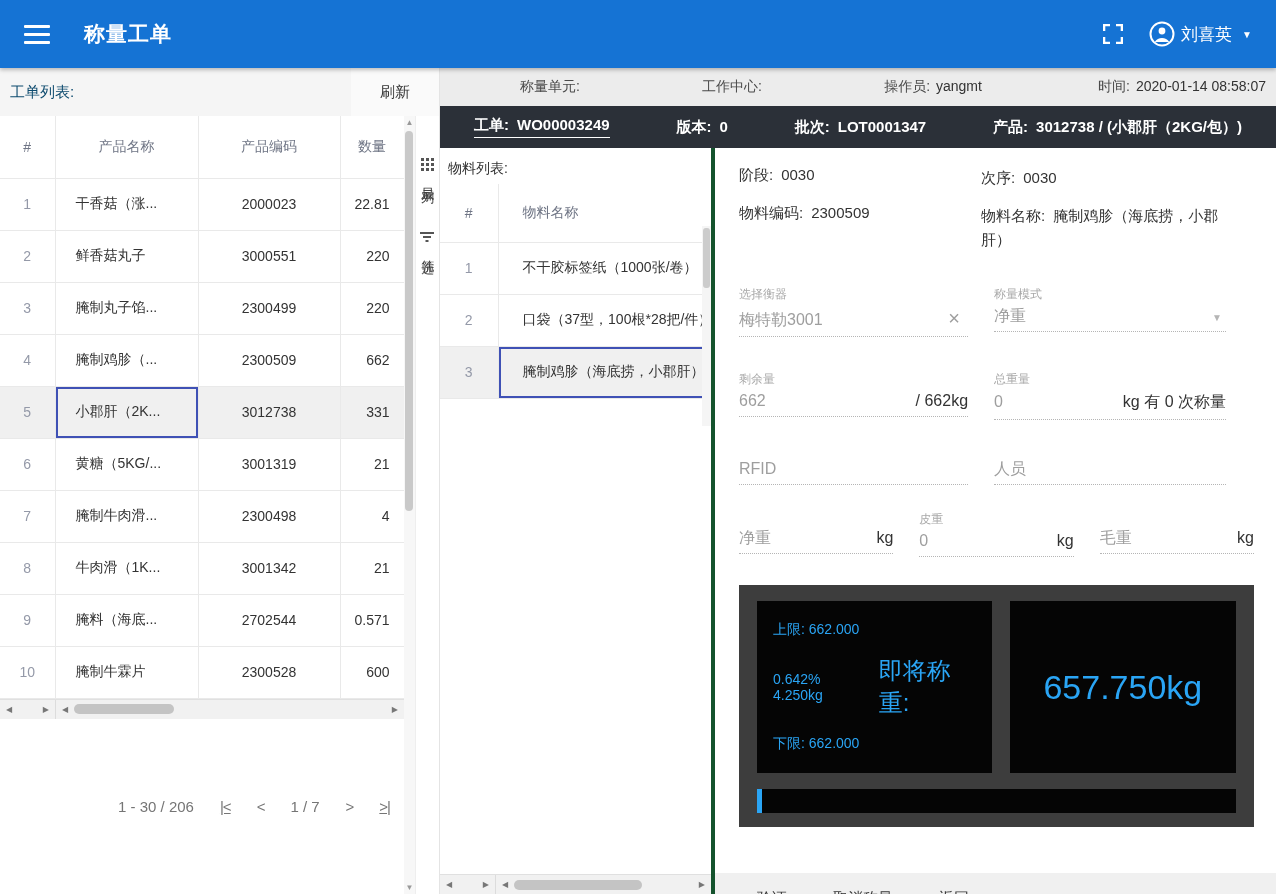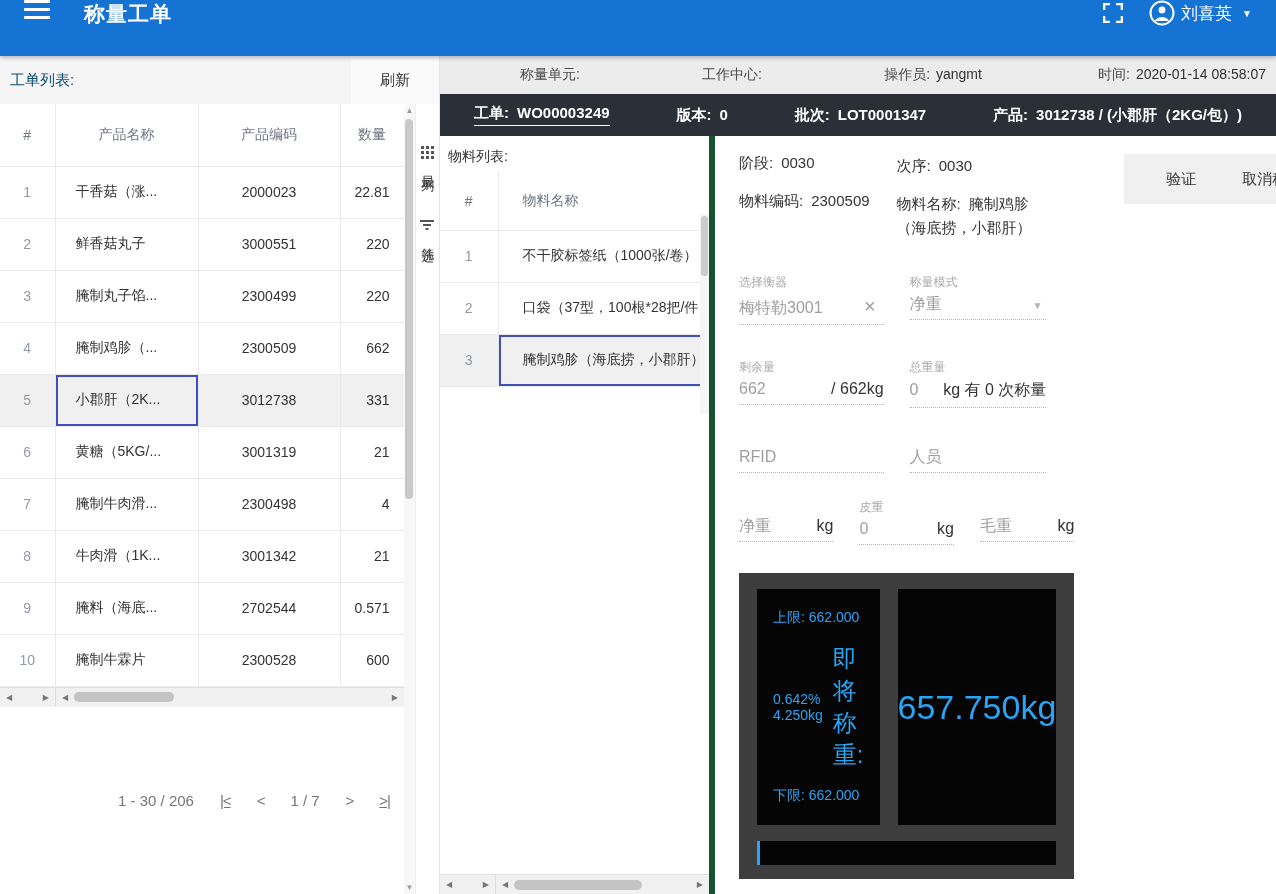--- a/index.html
+++ b/index.html
@@ -1,21 +1,21 @@
 <!DOCTYPE html>
 <html><head>
 <meta charset="utf-8">
 <style>
   * { margin:0; padding:0; box-sizing:border-box; }
   html,body { width:1276px; height:894px; overflow:hidden;
     font-family:"Liberation Sans","DejaVu Sans",sans-serif; background:#fff; }
   .app { display:flex; flex-direction:column; width:1276px; height:894px; }
 
   
-  .hdr { height:56px; background:#1573d4; display:flex; align-items:flex-start;
+  .hdr { height:68px; background:#1573d4; display:flex; align-items:center;
     color:#fff; padding:0 24px; flex:0 0 auto; box-shadow:0 2px 4px rgba(0,0,0,.25); position:relative; z-index:5;}
   .burger { width:26px; display:flex; flex-direction:column; gap:5px; cursor:pointer; }
   .burger span { height:3px; background:#fff; border-radius:1px; }
   .hdr-title { font-size:21px; font-weight:bold; margin-left:34px; letter-spacing:1px; }
   .hdr-right { margin-left:auto; display:flex; align-items:center; gap:26px; }
   .fs-icon svg, .avatar svg { display:block; }
   .user { display:flex; align-items:center; gap:6px; font-size:17px; }
   .caret { font-size:10px; margin-left:4px; }
 
   
@@ -69,41 +69,41 @@
   .info-item b { font-weight:normal; margin-left:6px; color:#333; }
   .order-bar { height:42px; background:#2b3038; color:#fff; display:flex; align-items:center;
     justify-content:space-between; padding:0 34px; font-size:15px; font-weight:bold; flex:0 0 auto; }
   .order-bar .grp { white-space:nowrap; }
   .order-bar .grp .val { margin-left:8px; }
   .order-bar .grp.wo-link { border-bottom:1px solid #fff; padding-bottom:2px; cursor:pointer; }
   .content-row { flex:1 1 auto; display:flex; min-height:0; }
 
   
   .mat { width:275px; flex:0 0 auto; background:#fff; display:flex; flex-direction:column;
-    border-right:6px solid #14532d; position:relative; }
+    border-right:4px solid #14532d; position:relative; }
   .mat-title { font-size:14px; color:#333; padding:12px 0 6px 8px; }
   table.mt { border-collapse:collapse; table-layout:fixed; width:100%; }
   table.mt col.c-n { width:58px; }
   table.mt th { height:58px; font-weight:normal; color:#6f7585; font-size:14px; text-align:left;
     border-bottom:1px solid #e9e9e9; }
   table.mt th.hn { text-align:center; border-right:1px solid #e9e9e9; }
   table.mt th.hname { padding-left:24px; }
   table.mt td { height:52px; font-size:14px; color:#333; border-bottom:1px solid #e9e9e9; background:#fff; }
   table.mt td.num { color:#9499a8; text-align:center; border-right:1px solid #e9e9e9; }
   table.mt td.name { padding-left:24px; white-space:nowrap; overflow:hidden; }
   table.mt tr.selected td { background:#f0f0f0; }
   table.mt tr.selected td.name { box-shadow:inset 0 0 0 2px #3f51b5; }
   .mat-fill { flex:1; }
   .mat-vscroll { position:absolute; right:0; top:78px; width:9px; height:200px; background:#f5f5f5; }
   .mat-vscroll .thumb-v { width:7px; height:60px; background:#ccc; border-radius:3px; margin:2px auto 0; }
   .mat-hscroll { height:20px; display:flex; flex:0 0 auto; border-top:1px solid #e0e0e0; }
   .mat-hscroll .sb2 .thumb-h { width:128px; }
 
   
-  .detail { flex:1 1 auto; display:flex; flex-direction:row; min-width:0; background:#fff;gap:28px; }
+  .detail { flex:1 1 auto; display:flex; flex-direction:column; min-width:0; background:#fff;gap:28px; }
   .detail-pad { padding:18px 22px 0 24px; }
   .drow { display:flex; margin-bottom:14px; }
   .drow .dcol { width:47%; font-size:15px; color:#333; padding-right:20px; }
   .drow .dcol.r { width:53%; line-height:1.6; }
   .dcol .dlabel { color:#333; }
   .dcol .dval { margin-left:8px; }
   .fgrid { display:flex; gap:26px; margin-top:34px; }
   .field { width:calc(47% - 13px); }
   .field.r { width:calc(53% - 13px); padding-right:28px; }
   .flabel { font-size:12px; color:#a9a9a9; margin-bottom:4px; }

